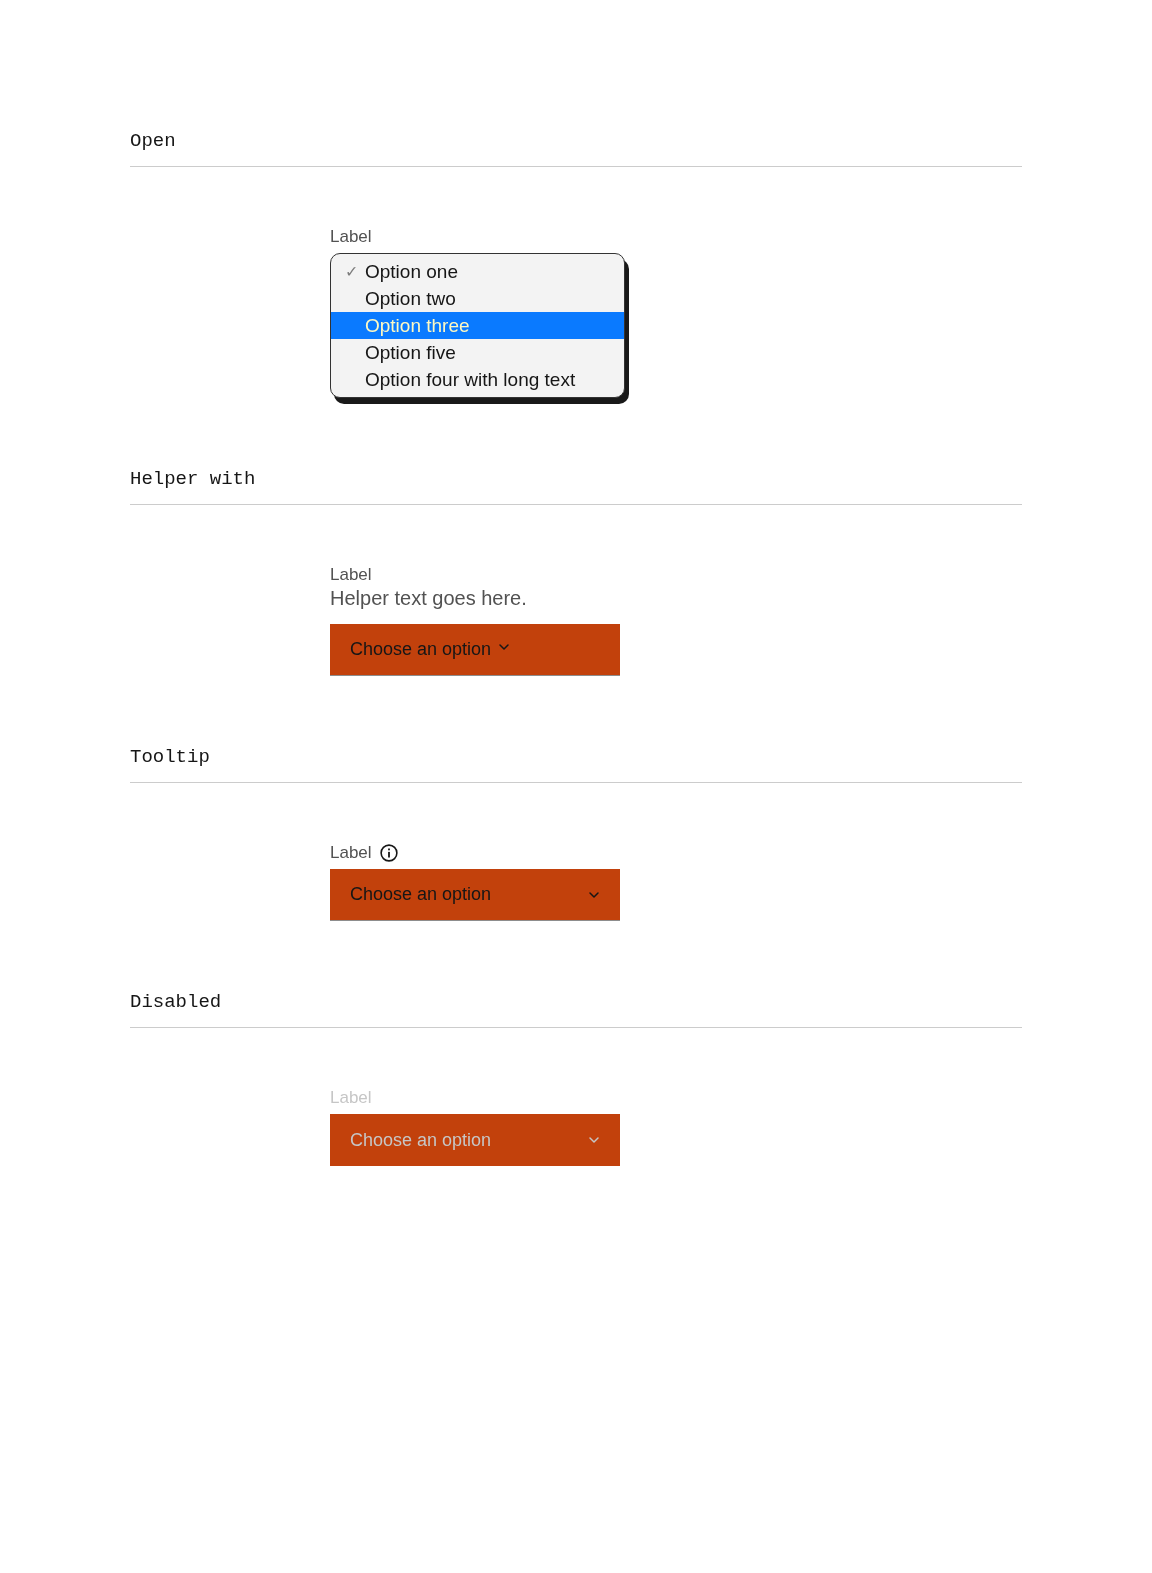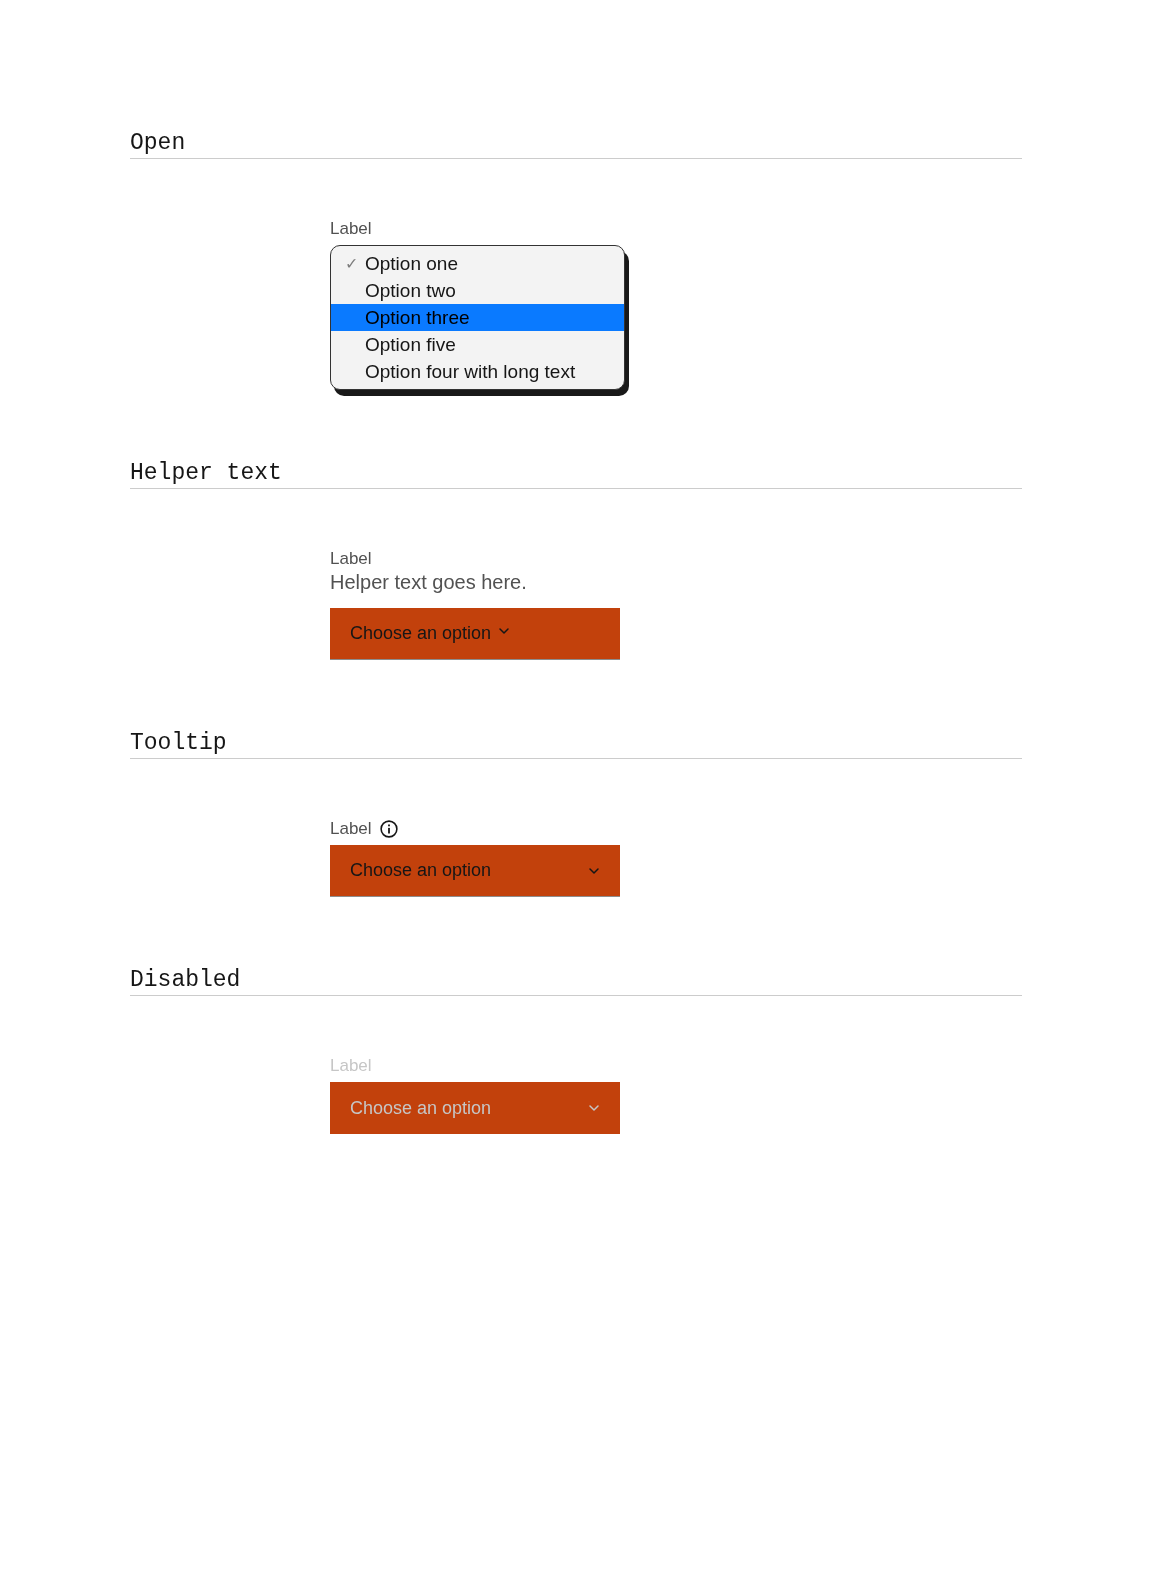--- a/index.html
+++ b/index.html
@@ -8,24 +8,24 @@
       background: #fff;
       padding: 130px 130px 60px 130px;
       font-size: 16px;
       color: #161616;
     }
     .section {
       margin-bottom: 70px;
     }
     .section-heading {
       font-family: "Courier New", Courier, monospace;
-      font-size: 23px;
+      font-size: 19px;
       font-weight: 400;
       color: #161616;
-      padding-bottom: 2px;
+      padding-bottom: 14px;
       border-bottom: 1px solid #ccc;
       margin-bottom: 60px;
     }
     .example {
       margin-left: 200px;
       width: 290px;
       position: relative;
     }
     .label {
       font-size: 17px;
@@ -86,21 +86,21 @@
       position: relative;
     }
     .option .check {
       width: 20px;
       display: inline-block;
       color: #7d7d7d;
       font-size: 16px;
     }
     .option.highlight {
       background: #0a7aff;
-      color: #000000;
+      color: #fef9c3;
     }
     .info-icon {
       display: inline-flex;
       color: #161616;
     }
     
     .stack > * { display: block; }
   </style>
 </head>
 <body>
@@ -129,21 +129,21 @@
         </div>
         <div class="option">
           <span class="check"></span>
           <span>Option four with long text</span>
         </div>
       </div>
   </div>
 </div>
 
 <div class="section">
-  <div class="section-heading">Helper text</div>
+  <div class="section-heading">Helper with</div>
   <div class="example stack">
     <span class="label">Label</span>
     <span class="helper">Helper text goes here.</span>
     <button class="select-button">
       <span>Choose an option</span>
       <span class="chevron">
         <svg width="16" height="16" viewBox="0 0 16 16" fill="none">
             <path d="M4 6l4 4 4-4" stroke="currentColor" stroke-width="1.5" fill="none" stroke-linecap="round" stroke-linejoin="round"></path>
           </svg>
       </span>

